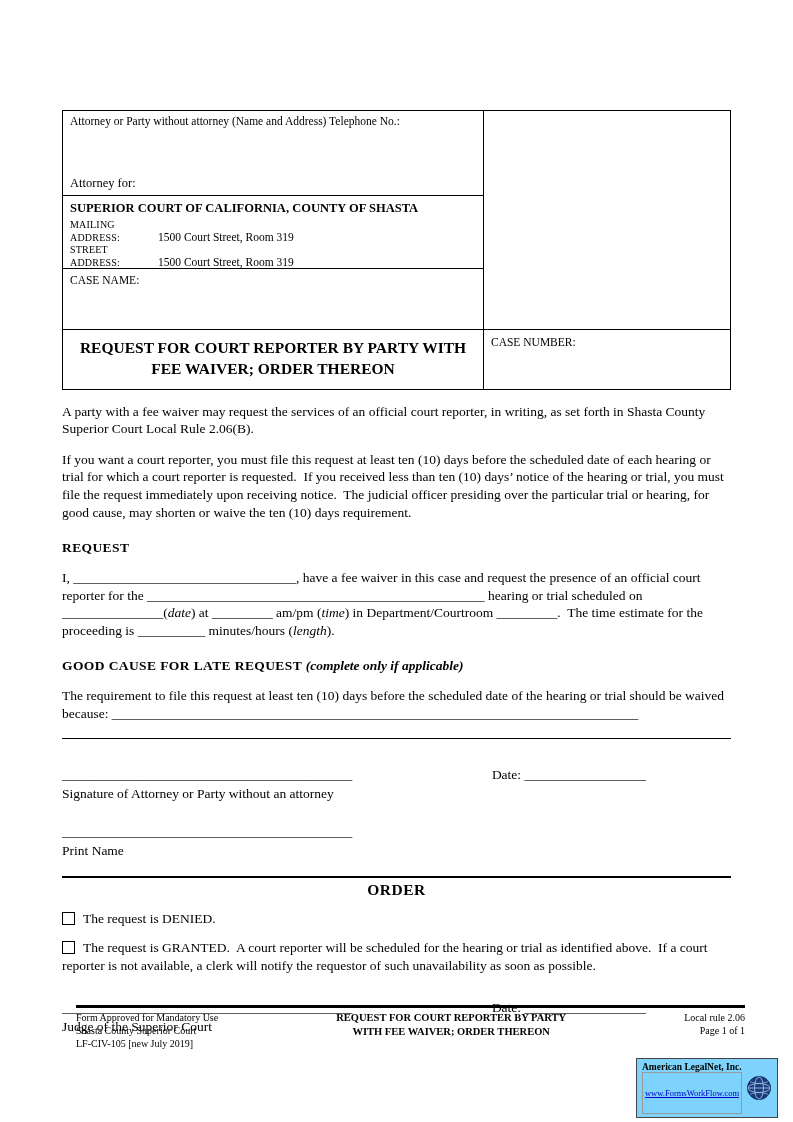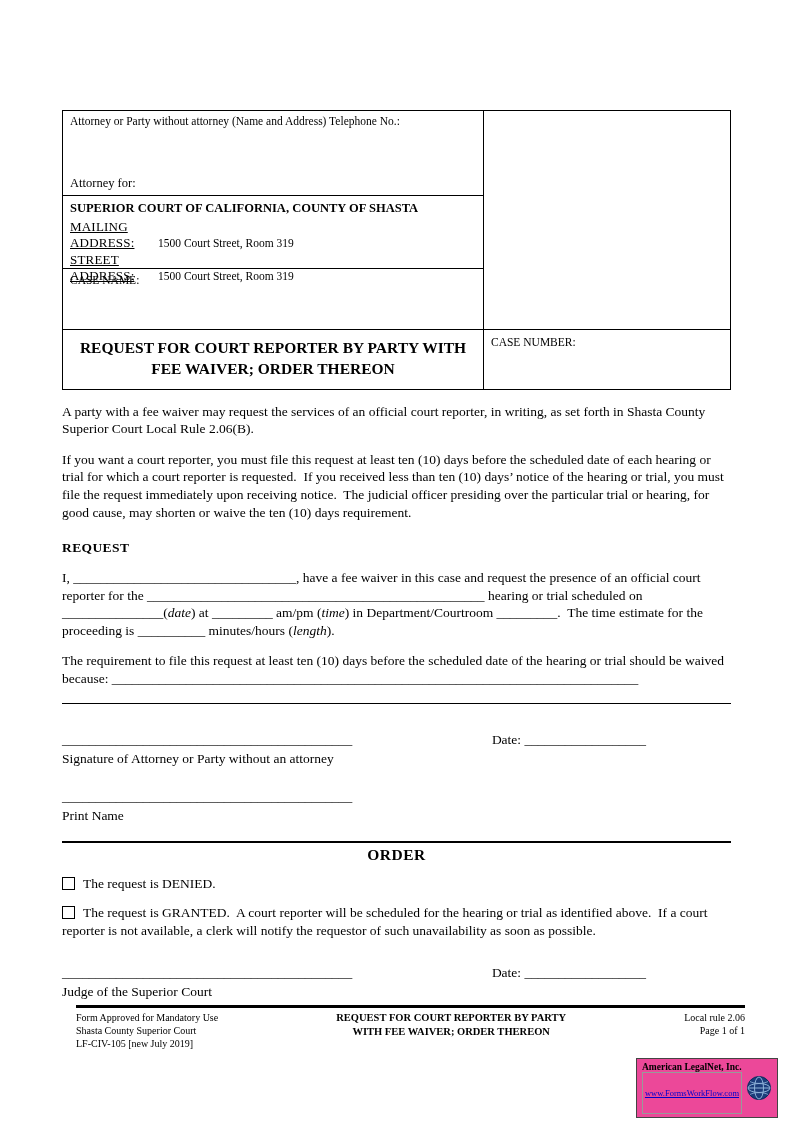--- a/index.html
+++ b/index.html
@@ -13,21 +13,21 @@
   .caption-box { border:1px solid #000; }
   .cb-top { display:flex;justify-content:flex-end; }
   .cb-left { width:421px; border-right:1px solid #000; }
   .cb-right { flex:1; }
   .attorney-cell { height:85px; padding:4px 7px; border-bottom:1px solid #000; display:flex; flex-direction:column; justify-content:space-between; }
   .attorney-label { font-size:11.5px; }
   .attorney-for { font-size:12.5px; }
   .court-cell { height:73px; padding:5px 7px; border-bottom:1px solid #000; }
   .court-name { font-weight:bold; font-size:12.5px; margin-bottom:3px; }
   .addr-row { font-size:11.5px; line-height:1.25; }
-  .addr-label { display:inline-block; width:88px; font-size:13px; letter-spacing:0.2px;text-decoration:underline; }
+  .addr-label { display:inline-block; width:88px; font-size:10px; letter-spacing:0.2px; }
   .case-name-cell { height:60px; padding:5px 7px; font-size:11.5px; }
   .cb-title-row { display:flex; border-top:1px solid #000; }
   .cb-title { width:421px; border-right:1px solid #000; text-align:center; font-weight:bold; font-size:15.5px; line-height:1.35; padding:8px 4px 9px; }
   .cb-case-number { flex:1; padding:6px 7px; font-size:11.5px; }
 
   
   .body-text { font-size:13.5px; line-height:1.3; margin-top:13px; white-space:pre-wrap; }
   .it { font-style:italic; }
   .section-heading { font-size:13.5px; font-weight:bold; margin-top:19px; letter-spacing:0.4px; }
   .heading-note { font-weight:bold; font-style:italic; letter-spacing:0; }
@@ -47,21 +47,21 @@
   .judge-row { margin-top:26px; }
 
   
   .footer { position:absolute; left:76px; width:669px; top:1005px; }
   .footer-rule { border-top:3px solid #000; }
   .footer-cols { display:flex; justify-content:space-between; margin-top:3px; font-size:10px; line-height:1.3; }
   .footer-center { text-align:center; font-weight:bold; font-size:10.5px; }
   .footer-right { text-align:right; }
 
   
-  .legalnet-badge { position:absolute; right:15px; top:1058px; border:1px solid #444; background:#ec4899; padding:3px 5px; display:flex; align-items:center; gap:4px; }
+  .legalnet-badge { position:absolute; right:15px; top:1058px; border:1px solid #444; background:#7dd3fc; padding:3px 5px; display:flex; align-items:center; gap:4px; }
   .badge-company { font-weight:bold; font-size:9.5px; white-space:nowrap; }
   .badge-link { display:inline-block; border:1px solid #999; padding:15px 2px; color:#0000cc; text-decoration:underline; font-size:8.5px; cursor:pointer; white-space:nowrap; }
   .globe-icon { display:inline-block; width:26px; height:26px; }
 </style>
 </head>
 <body>
 
 <div class="page">
   <div class="content">
 
@@ -93,20 +93,21 @@
         </div>
       </div>
     </div>
 
     <p class="body-text">A party with a fee waiver may request the services of an official court reporter, in writing, as set forth in Shasta County Superior Court Local Rule 2.06(B).</p>
     <p class="body-text">If you want a court reporter, you must file this request at least ten (10) days before the scheduled date of each hearing or trial for which a court reporter is requested.  If you received less than ten (10) days’ notice of the hearing or trial, you must file the request immediately upon receiving notice.  The judicial officer presiding over the particular trial or hearing, for good cause, may shorten or waive the ten (10) days requirement.</p>
 
     <h2 class="section-heading">REQUEST</h2>
     <p class="body-text"><span>I, _________________________________, have a fee waiver in this case and request the presence of an official court reporter for the __________________________________________________ hearing or trial scheduled on _______________(</span><span class="it">date</span><span>) at _________ am/pm (</span><span class="it">time</span><span>) in Department/Courtroom _________.  The time estimate for the proceeding is __________ minutes/hours (</span><span class="it">length</span><span>).</span></p>
 
+    <h2 class="section-heading"><span>GOOD CAUSE FOR LATE REQUEST</span> <span class="heading-note">(complete only if applicable)</span></h2>
     <p class="body-text">The requirement to file this request at least ten (10) days before the scheduled date of the hearing or trial should be waived because: ______________________________________________________________________________</p>
     <div class="blank-line"></div>
 
     <div class="sig-row">
       <span>___________________________________________</span>
       <span class="date-part"><span>Date: </span><span>__________________</span></span>
     </div>
     <div class="sig-caption">Signature of Attorney or Party without an attorney</div>
     <div class="sig-row print-row">
       <span>___________________________________________</span>

